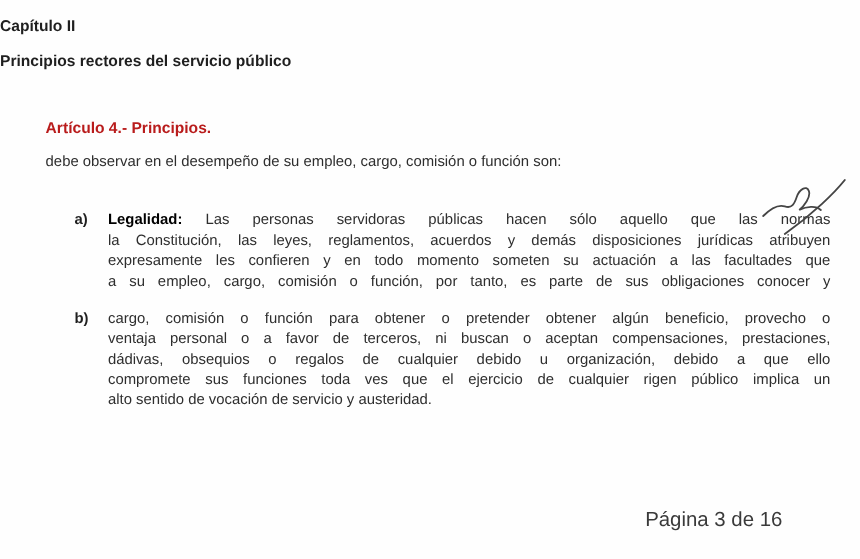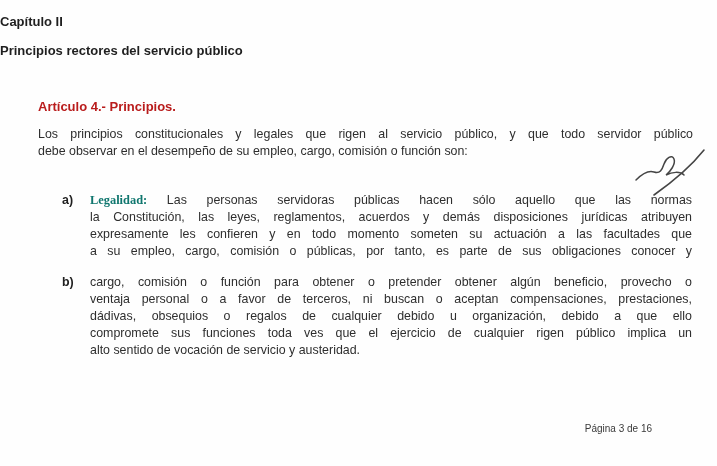--- a/index.html
+++ b/index.html
@@ -46,65 +46,64 @@
   .list { margin:32px 0 0 62px; font-size:12.4px; }
   .item { display:flex; }
   .item + .item { margin-top:14px; }
   .item-label {
     flex:0 0 28px;
     font-weight:700;
     line-height:17px;
     color:#1f1f1f;
   }
   .item-body { width:602px; }
-  .item-body b { color:#0f766e;font-family:Liberation Serif, serif; }
+  .item-body b { color:#000000; }
   .footer {
     position:absolute;
     top:423px; right:65px;
-    font-size:10px;
+    font-size:17px;
     color:#3a3a3a;
   }
   .handwritten {
     position:absolute;
     left:634px; top:146px;
     width:76px; height:52px;
   }
   .handwritten svg { display:block; }
 </style>
 </head>
 <body>
 
 <div class="page">
 
   <div class="center-head">Capítulo II</div>
   <div class="center-head sub">Principios rectores del servicio público</div>
 
   <div class="article-head">Artículo 4.- Principios.</div>
 
   <div class="intro">
-      <div class="jline"><span class="linebg">Los principios constitucionales y legales que rigen al servicio público, y que todo servidor público</span></div>
       <div class="jline last"><span class="linebg">debe observar en el desempeño de su empleo, cargo, comisión o función son:</span></div>
     </div>
 
   <div class="handwritten">
     <svg width="76" height="52" viewBox="0 0 76 52" xmlns="http://www.w3.org/2000/svg">
       <path d="M70,4 C62,14 44,32 20,49" fill="none" stroke="#454545" stroke-width="1.6" stroke-linecap="round"></path>
       <path d="M2,34 C8,28 14,24 20,26 C26,28 28,24 30,18 C32,12 38,8 40,13 C42,18 36,26 32,29 C38,26 46,25 50,29" fill="none" stroke="#454545" stroke-width="1.5" stroke-linecap="round"></path>
     </svg>
   </div>
 
   <div class="list">
 
     <div class="item">
       <div class="item-label">a)</div>
       <div class="item-body">
           <div class="jline"><span class="linebg"><b>Legalidad:</b> Las personas servidoras públicas hacen sólo aquello que las normas</span></div>
           <div class="jline"><span class="linebg">la Constitución, las leyes, reglamentos, acuerdos y demás disposiciones jurídicas atribuyen</span></div>
           <div class="jline"><span class="linebg">expresamente les confieren y en todo momento someten su actuación a las facultades que</span></div>
-          <div class="jline"><span class="linebg">a su empleo, cargo, comisión o públicas, por tanto, es parte de sus obligaciones conocer y</span></div>
+          <div class="jline"><span class="linebg">a su empleo, cargo, comisión o función, por tanto, es parte de sus obligaciones conocer y</span></div>
         </div>
     </div>
 
     <div class="item">
       <div class="item-label">b)</div>
       <div class="item-body highlight">
           <div class="jline"><span class="linebg">cargo, comisión o función para obtener o pretender obtener algún beneficio, provecho o</span></div>
           <div class="jline"><span class="linebg">ventaja personal o a favor de terceros, ni buscan o aceptan compensaciones, prestaciones,</span></div>
           <div class="jline"><span class="linebg">dádivas, obsequios o regalos de cualquier debido u organización, debido a que ello</span></div>
           <div class="jline"><span class="linebg">compromete sus funciones toda ves que el ejercicio de cualquier rigen público implica un</span></div>

